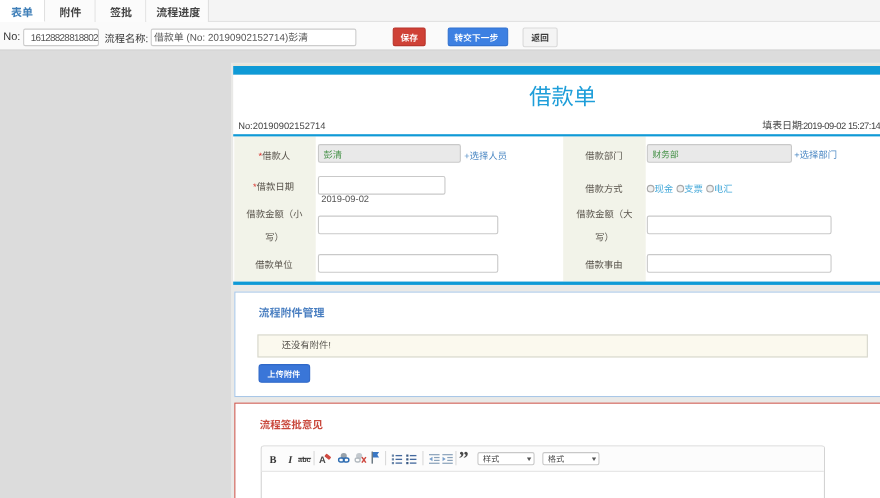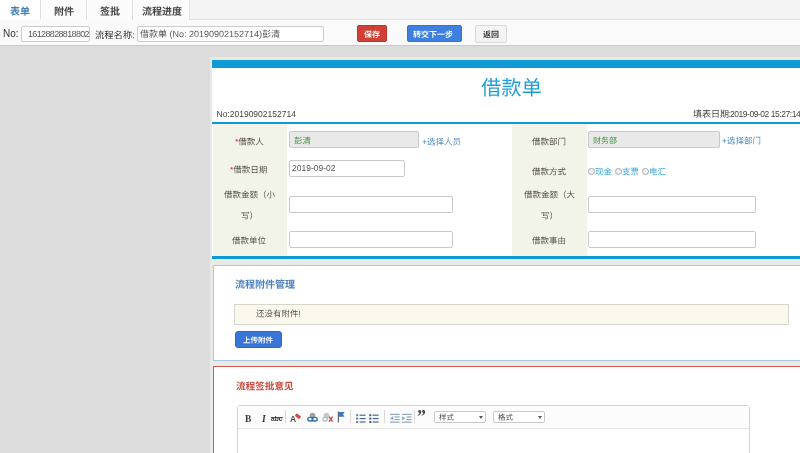--- a/index.html
+++ b/index.html
@@ -27,21 +27,21 @@
 <div class="abs" style="left:212px;top:256.3px;width:588px;height:3.2px;background:#0f9ad6"></div>
 <div class="abs" style="left:728px;top:109.2px;font-size:8.5px;letter-spacing:-0.45px;color:#444;z-index:2;white-space:nowrap">:2019-09-02 15:27:14</div>
 <div class="abs" style="left:216.5px;top:109px;font-size:8.5px;color:#444;z-index:2">No:20190902152714</div>
 <div class="abs" style="left:289.0px;top:131.0px;width:130.0px;height:17.4px;background:#e9e9e9;border:1px solid #c9c9c9;border-radius:2px;box-sizing:border-box;z-index:1"></div>
 <div class="abs" style="left:588.3px;top:130.8px;width:131.7px;height:17.0px;background:#e9e9e9;border:1px solid #c9c9c9;border-radius:2px;box-sizing:border-box;z-index:1"></div>
 <div class="abs" style="left:289.0px;top:159.5px;width:116.0px;height:17.0px;background:#ffffff;border:1px solid #c9c9c9;border-radius:2px;box-sizing:border-box;z-index:1"></div>
 <div class="abs" style="left:289.0px;top:195.5px;width:163.5px;height:17.0px;background:#ffffff;border:1px solid #c9c9c9;border-radius:2px;box-sizing:border-box;z-index:1"></div>
 <div class="abs" style="left:289.0px;top:230.5px;width:163.5px;height:17.0px;background:#ffffff;border:1px solid #c9c9c9;border-radius:2px;box-sizing:border-box;z-index:1"></div>
 <div class="abs" style="left:588.0px;top:195.5px;width:167.5px;height:17.0px;background:#ffffff;border:1px solid #c9c9c9;border-radius:2px;box-sizing:border-box;z-index:1"></div>
 <div class="abs" style="left:588.0px;top:231.0px;width:167.5px;height:17.0px;background:#ffffff;border:1px solid #c9c9c9;border-radius:2px;box-sizing:border-box;z-index:1"></div>
-<div class="abs" style="left:292px;top:163px;font-size:8.5px;color:#555;z-index:2">2019-09-02</div>
+<div class="abs" style="left:292px;top:176px;font-size:8.5px;color:#555;z-index:2">2019-09-02</div>
 <div class="abs" style="left:587.6px;top:168.2px;width:7px;height:7px;border-radius:50%;background:#f0f0f0;border:1px solid #a8a8a8;box-sizing:border-box;z-index:2"></div>
 <div class="abs" style="left:614.8px;top:168.2px;width:7px;height:7px;border-radius:50%;background:#f0f0f0;border:1px solid #a8a8a8;box-sizing:border-box;z-index:2"></div>
 <div class="abs" style="left:641.7px;top:168.2px;width:7px;height:7px;border-radius:50%;background:#f0f0f0;border:1px solid #a8a8a8;box-sizing:border-box;z-index:2"></div>
 <div class="abs" style="left:212.5px;top:264.5px;width:600px;height:96px;background:#fff;border:1px solid #a9c7e7;box-sizing:border-box;z-index:1"></div>
 <div class="abs" style="left:233.7px;top:304px;width:555.3px;height:21px;background:#fbf9ee;border:1px solid #d6d6cc;box-sizing:border-box;z-index:2"></div>
 <div class="abs" style="left:234.5px;top:331.2px;width:47.5px;height:17px;background:#3a76d8;border:1px solid #2f68c8;border-radius:3px;box-sizing:border-box;z-index:2"></div>
 <div class="abs" style="left:212.7px;top:365.5px;width:600px;height:95px;background:#fff;border:1px solid #cd5a50;box-sizing:border-box;z-index:1"></div>
 <div class="abs" style="left:237.4px;top:405px;width:512.6px;height:80px;background:#fff;border:1px solid #d3d3d3;border-radius:3px;box-sizing:border-box;z-index:2"></div>
 <div class="abs" style="left:238.4px;top:406px;width:510.6px;height:23px;background:#fcfcfc;border-bottom:1px solid #e5e5e5;box-sizing:border-box;z-index:2"></div>
 <div class="abs" style="left:433.75px;top:411.25px;width:52.5px;height:11.5px;background:#fff;border:1px solid #c8c8c8;border-radius:2px;box-sizing:border-box;z-index:3"></div>

